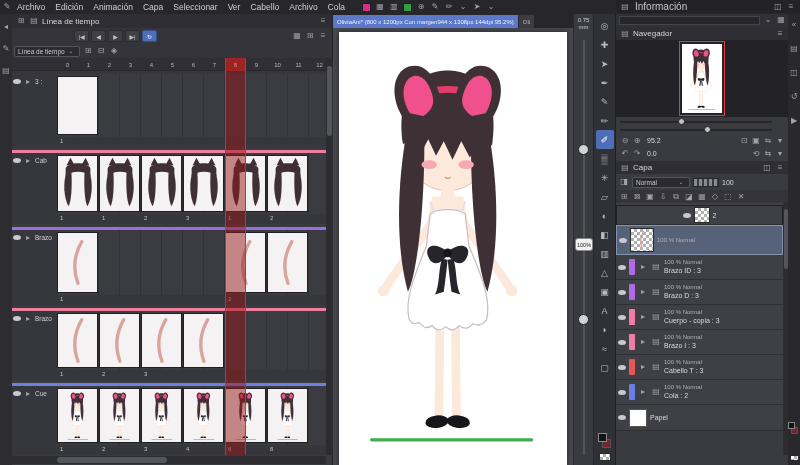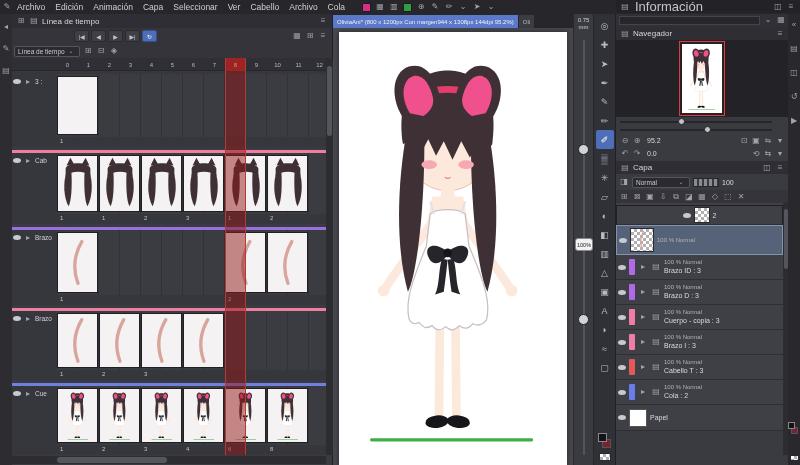--- a/index.html
+++ b/index.html
@@ -11,21 +11,21 @@
 .swatch{width:9px;height:9px;border:1px solid #1c1c20;border-radius:1px;display:inline-block}
 .eye{width:8px;height:5px;background:#c9cad0;border-radius:50%;display:inline-block;flex:none}
 #menubar,#info-bar,#left-strip,#timeline,#tabbar,#canvas-area,#slider-strip,#toolcol,#rightpanel,#edge-strip{position:absolute}
 
 #menubar{left:0;top:0;width:800px;height:14px;background:#26262b;display:flex;align-items:center;padding:0 2px;z-index:4}
 #menu-items{display:flex}
 .menu-item{font-size:8.5px;color:#cfcfd4;padding:13px 5px;line-height:14px;white-space:nowrap}
 #menu-icons{display:flex;gap:4px;align-items:center;margin-left:12px}
 
 #info-bar{left:616px;top:0;width:184px;height:13px;background:#222227;display:flex;align-items:center;padding:0 4px;gap:3px;z-index:6}
-#info-title{font-size:13px;color:#c4c4ca;flex:1;padding-left:2px}
+#info-title{font-size:10px;color:#c4c4ca;flex:1;padding-left:2px}
 
 #left-strip{left:0;top:14px;width:12px;height:451px;background:#2c2c31;display:flex;flex-direction:column;align-items:center;gap:12px;padding-top:8px}
 
 #timeline{left:12px;top:14px;width:321px;height:451px;background:#3a3a41;border-right:1px solid #202024}
 .tl-header{position:absolute;left:0;top:0;width:100%;height:14px;background:#2e2e34;display:flex;align-items:center;gap:3px;padding:0 4px}
 .tl-title{font-size:8px;color:#d6d6da;flex:1}
 .tl-transport{position:absolute;left:0;top:14px;width:100%;height:16px;background:#34343a;display:flex;align-items:center;gap:2px;padding:0 4px}
 #tl-transport-btns{display:flex;gap:2px;margin-left:58px}
 #tl-transport-right{display:flex;gap:3px}
 .tbtn{width:15px;height:12px;background:#3f3f46;border:1px solid #2a2a2f;border-radius:2px;font-size:6px;color:#c2c2c8;display:inline-flex;align-items:center;justify-content:center}

